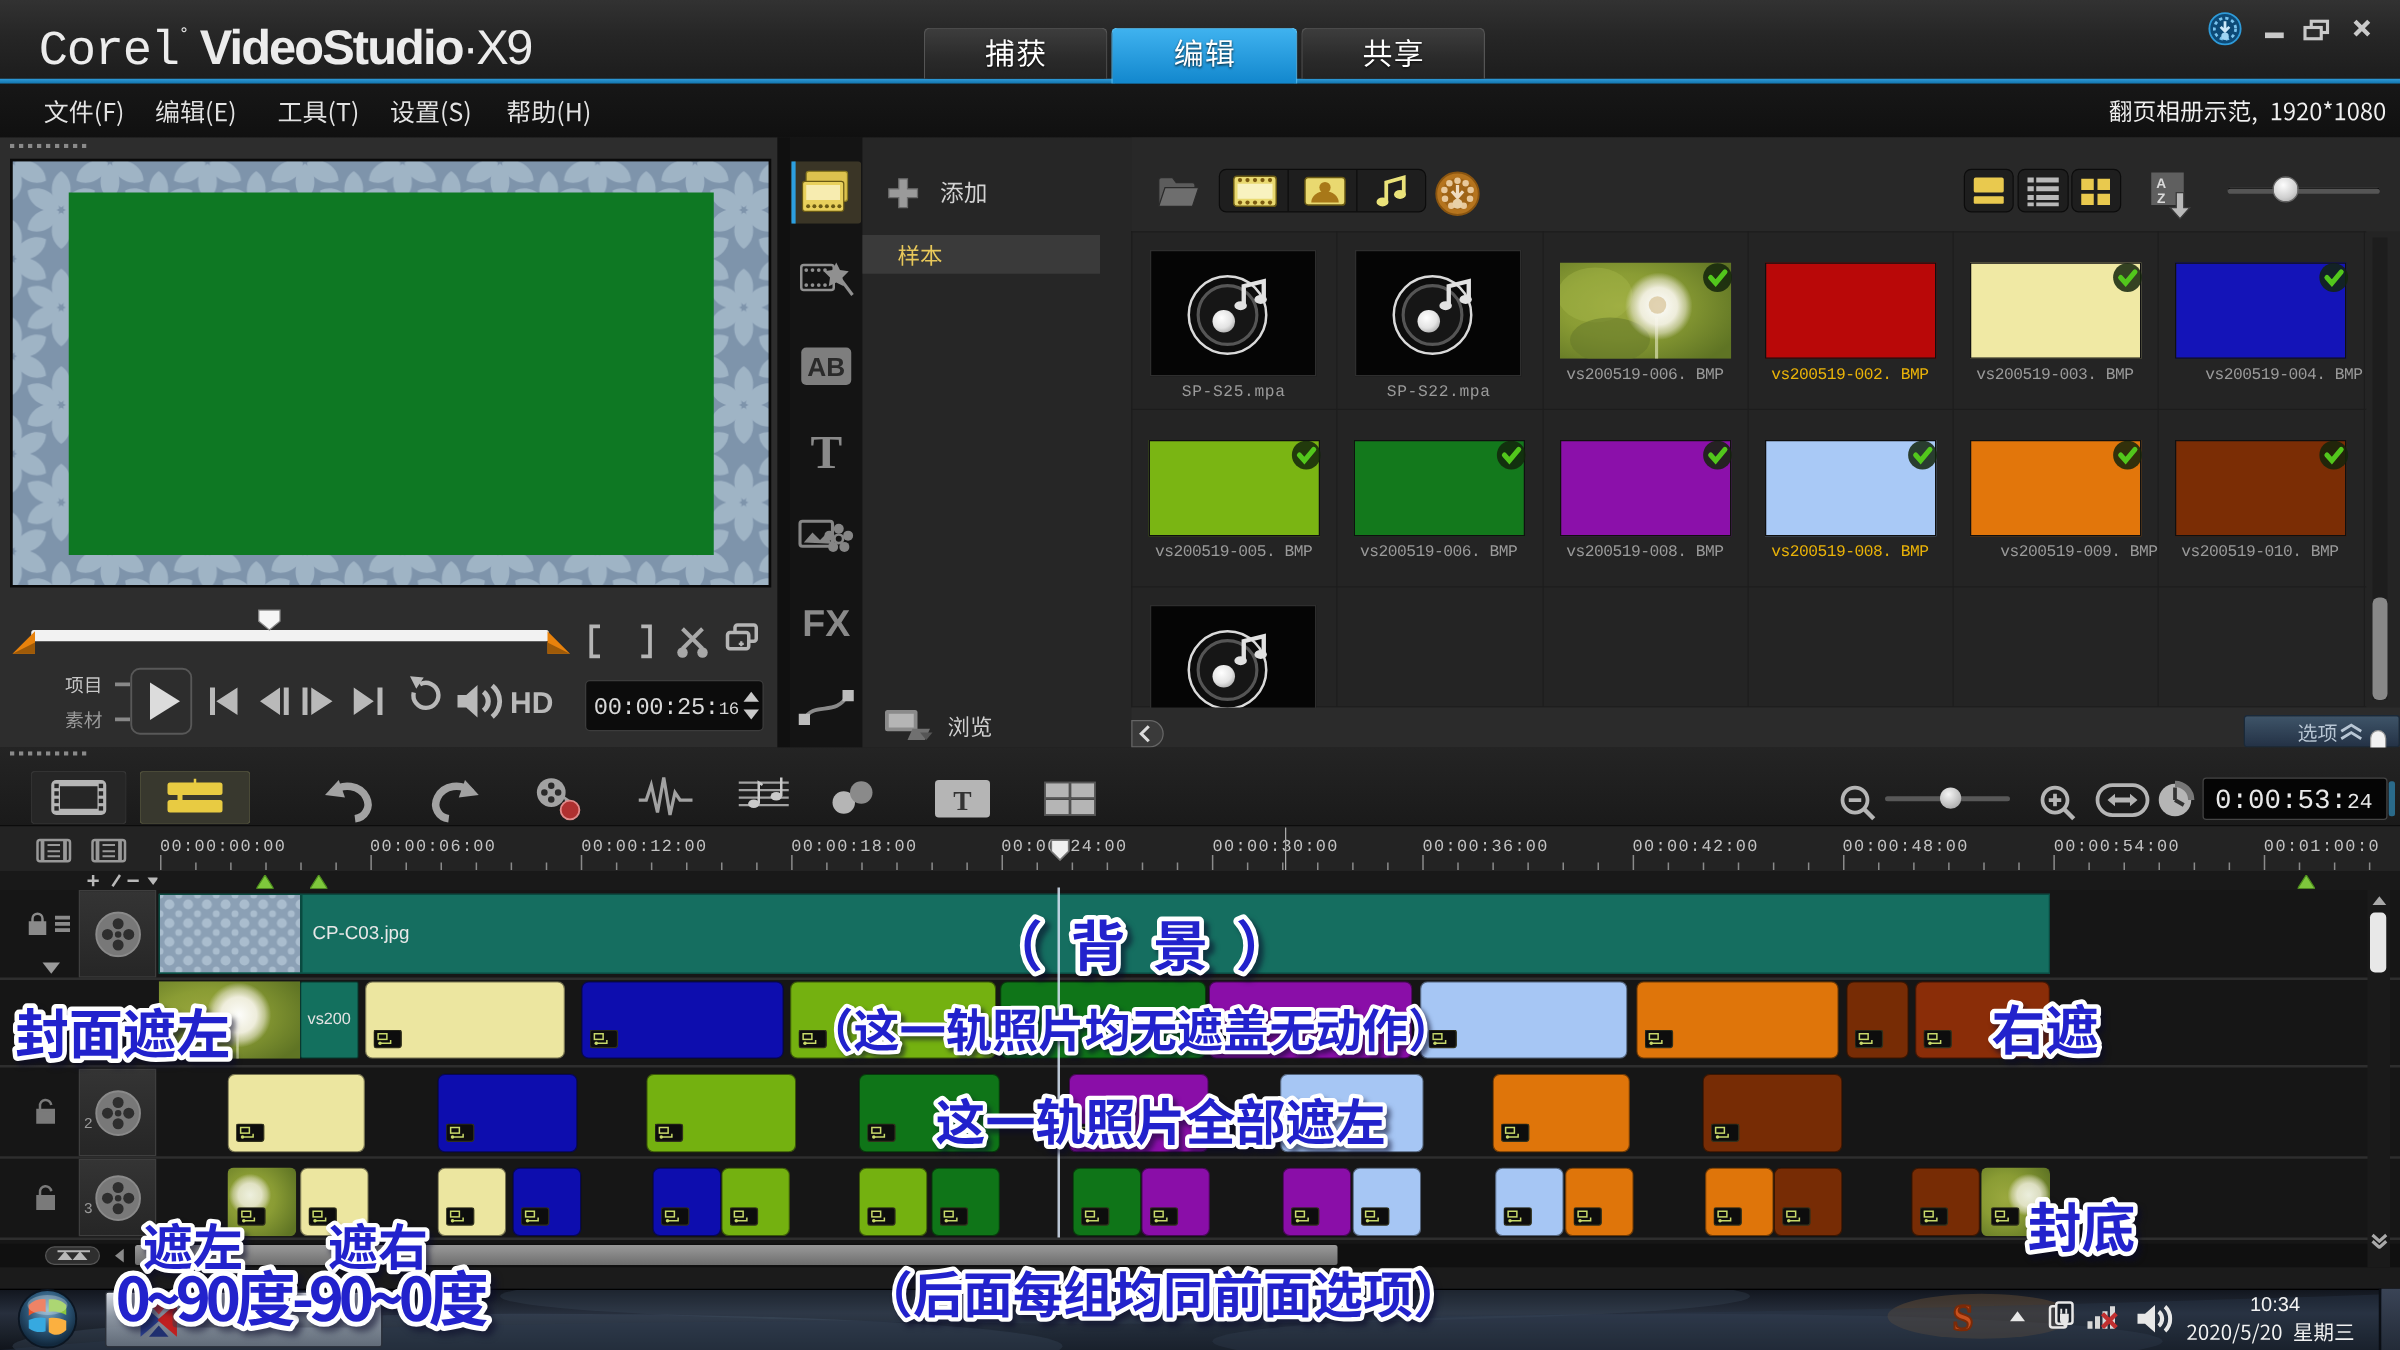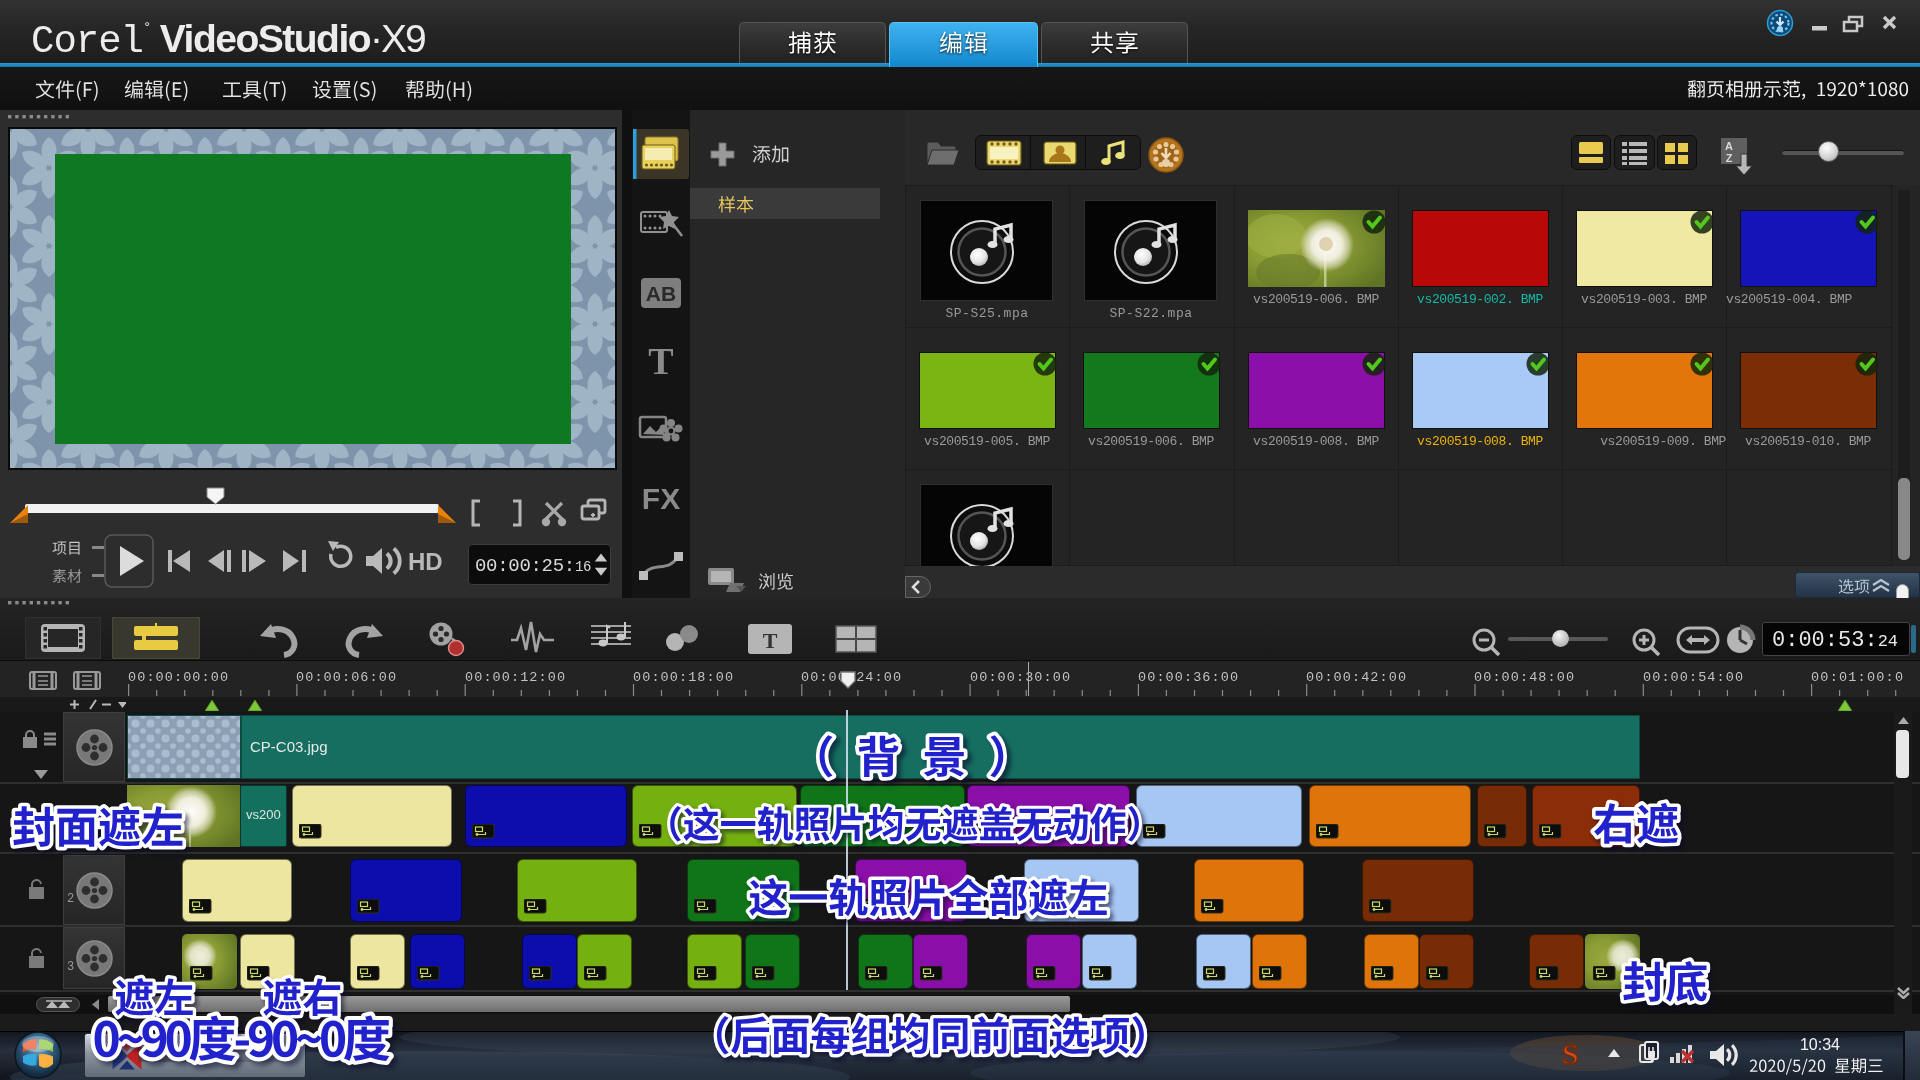--- a/index.html
+++ b/index.html
@@ -560,31 +560,31 @@
 <ellipse cx="40" cy="62" rx="32" ry="18" fill="#66792a" opacity=".55"></ellipse>
 <rect x="76" y="44" width="2.5" height="33" fill="#cdd4a0" opacity=".8"></rect>
 <circle cx="79" cy="35" r="27" fill="url(#puff)"></circle>
 <circle cx="78" cy="34" r="7" fill="#d8c49a" opacity=".75"></circle>
 </svg>
     <svg class="abs" style="left:1361px;top:209px" width="26" height="26" viewBox="0 0 26 26">
       <use href="#chk" transform="translate(13,13)"></use>
     </svg>
     <div class="abs mono" style="left:1234px;top:292px;width:164px;text-align:center;font-size:13px;color:#9a9a9a;letter-spacing:-0.4px">vs200519-006. BMP</div>
     <div class="abs" style="left:1412px;top:210px;width:137px;height:77px;background:#b90808;border:1px solid #101010"></div>
-    <div class="abs mono" style="left:1398px;top:292px;width:164px;text-align:center;font-size:13px;color:#14b8a6;letter-spacing:-0.4px">vs200519-002. BMP</div>
+    <div class="abs mono" style="left:1398px;top:292px;width:164px;text-align:center;font-size:13px;color:#eab308;letter-spacing:-0.4px">vs200519-002. BMP</div>
     <div class="abs" style="left:1576px;top:210px;width:137px;height:77px;background:#f0e9a4;border:1px solid #101010"></div>
     <svg class="abs" style="left:1689px;top:209px" width="26" height="26" viewBox="0 0 26 26">
       <use href="#chk" transform="translate(13,13)"></use>
     </svg>
     <div class="abs mono" style="left:1562px;top:292px;width:164px;text-align:center;font-size:13px;color:#9a9a9a;letter-spacing:-0.4px">vs200519-003. BMP</div>
     <div class="abs" style="left:1740px;top:210px;width:137px;height:77px;background:#1414b8;border:1px solid #101010"></div>
     <svg class="abs" style="left:1854px;top:209px" width="26" height="26" viewBox="0 0 26 26">
       <use href="#chk" transform="translate(13,13)"></use>
     </svg>
-    <div class="abs mono" style="left:1726px;top:292px;width:164px;text-align:left;font-size:13px;color:#9a9a9a;letter-spacing:-0.4px">vs200519-004. BMP</div>
+    <div class="abs mono" style="left:1726px;top:292px;width:164px;text-align:right;font-size:13px;color:#9a9a9a;letter-spacing:-0.4px">vs200519-004. BMP</div>
     <div class="abs" style="left:919px;top:352px;width:137px;height:77px;background:#7ab513;border:1px solid #101010"></div>
     <svg class="abs" style="left:1032px;top:351px" width="26" height="26" viewBox="0 0 26 26">
       <use href="#chk" transform="translate(13,13)"></use>
     </svg>
     <div class="abs mono" style="left:905px;top:434px;width:164px;text-align:center;font-size:13px;color:#9a9a9a;letter-spacing:-0.4px">vs200519-005. BMP</div>
     <div class="abs" style="left:1083px;top:352px;width:137px;height:77px;background:#13791c;border:1px solid #101010"></div>
     <svg class="abs" style="left:1196px;top:351px" width="26" height="26" viewBox="0 0 26 26">
       <use href="#chk" transform="translate(13,13)"></use>
     </svg>
     <div class="abs mono" style="left:1069px;top:434px;width:164px;text-align:center;font-size:13px;color:#9a9a9a;letter-spacing:-0.4px">vs200519-006. BMP</div>

